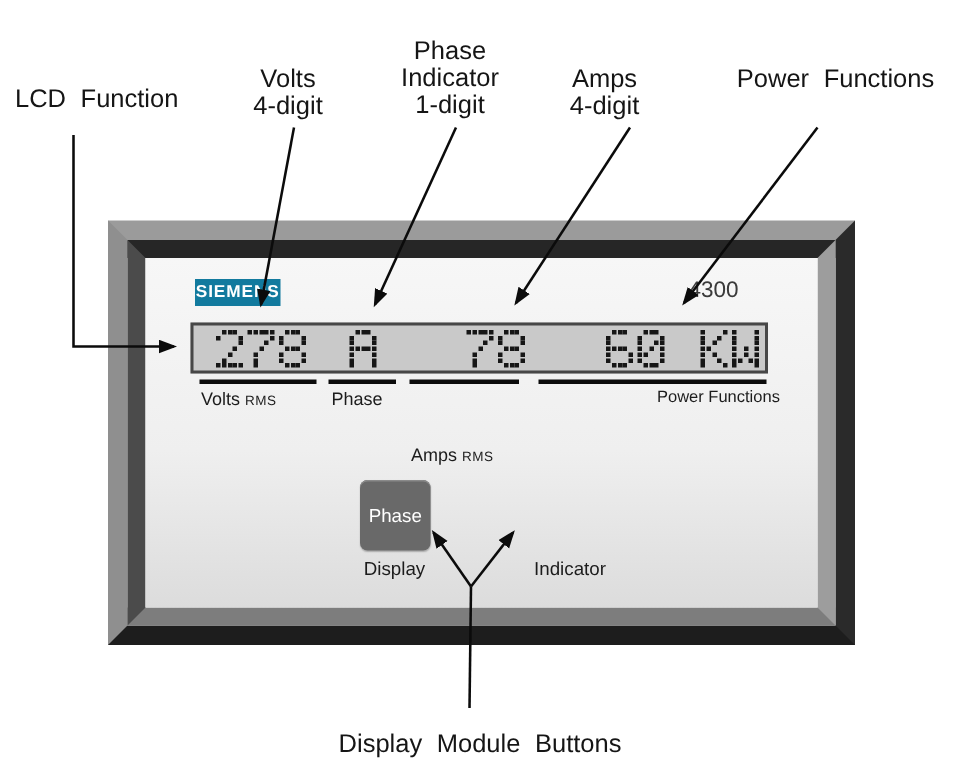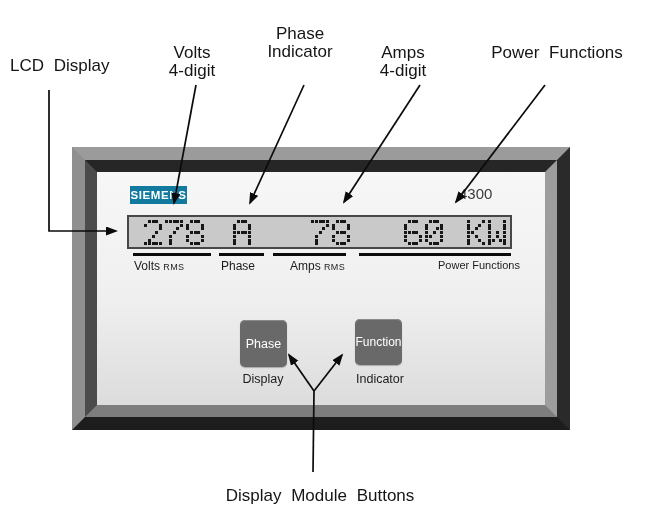--- a/index.html
+++ b/index.html
@@ -37,48 +37,49 @@
     background:#c9c9c9;border:2px solid #474747;box-shadow:1px 1px 0 #f2f2f2;}
   .lcd-seg{position:absolute;top:3px;height:27px;}
   #seg-volts{left:15px;} #seg-phase{left:104px;} #seg-amps{left:182px;} #seg-power{left:275px;}
   .lcd-char{position:relative;display:inline-block;width:18px;height:27px;margin-right:3px;vertical-align:top;}
   .lcd-dot{position:absolute;width:3px;height:3px;background:#161616;}
   .underline{position:absolute;top:81px;height:3px;background:#0b0b0b;}
   #ul-volts{left:36px;width:78px;} #ul-phase{left:122px;width:45px;}
   #ul-amps{left:176px;width:73px;} #ul-power{left:262px;width:152px;}
   .field-label{position:absolute;top:87px;font-size:12px;color:#1c1c1c;white-space:nowrap;}
   .field-label .sub{font-size:9px;letter-spacing:.3px;}
-  #fl-volts{left:37px;} #fl-phase{left:124px;} #fl-amps{left:193px;}
+  #fl-volts{left:37px;} #fl-phase{left:124px;} #fl-amps{left:177px;margin-top:37px;}
   #fl-power{left:341px;width:74px;font-size:11px;text-align:right;}
   .dev-btn{position:absolute;width:47px;height:47px;background:#696969;border-radius:5px;
     border:0;color:#fff;font-size:12.5px;font-family:inherit;
     display:flex;align-items:center;justify-content:center;cursor:pointer;
     box-shadow:inset 0 1px 0 #8a8a8a, 0 1px 1px rgba(0,0,0,.25);}
   #btn-phase{left:143px;top:148px;}
   #btn-function{left:258px;top:147px;height:46px;font-size:12px;}
   .btn-caption{position:absolute;top:200px;font-size:12.5px;color:#1c1c1c;width:90px;text-align:center;}
   #cap-cursor{left:121px;} #cap-increment{left:238px;}
   
   #arrows{position:absolute;left:0;top:0;width:646px;height:521px;pointer-events:none;}
 </style>
 </head>
 <body>
 
 <div id="canvas">
 
   <div class="callout" id="lbl-lcd">
-    <div>LCD  Display</div>
+    <div>LCD  Function</div>
   </div>
   <div class="callout" id="lbl-volts">
     <div>Volts</div>
     <div>4-digit</div>
   </div>
   <div class="callout" id="lbl-phaseind">
     <div>Phase</div>
     <div>Indicator</div>
+    <div>1-digit</div>
   </div>
   <div class="callout" id="lbl-amps">
     <div>Amps</div>
     <div>4-digit</div>
   </div>
   <div class="callout" id="lbl-pf">
     <div>Power  Functions</div>
   </div>
   <div class="callout" id="lbl-dmb">
     <div>Display  Module  Buttons</div>
@@ -116,23 +117,20 @@
           <span>Amps</span>
           <span class="sub">RMS</span>
         </div>
         <div class="field-label" id="fl-power">
           <span>Power Functions</span>
         </div>
 
         <button class="dev-btn" id="btn-phase">
           <span>Phase</span>
         </button>
-        <button class="dev-btn" id="btn-function">
-          <span>Function</span>
-        </button>
         <div class="btn-caption" id="cap-cursor">Display</div>
         <div class="btn-caption" id="cap-increment">Indicator</div>
 
       </div>
     </div>
   </div>
 
   <svg id="arrows" viewBox="0 0 646 521" xmlns="http://www.w3.org/2000/svg">
     <defs>
       <marker id="ah" markerUnits="userSpaceOnUse" markerWidth="13" markerHeight="10" refX="10" refY="4.5" orient="auto">

